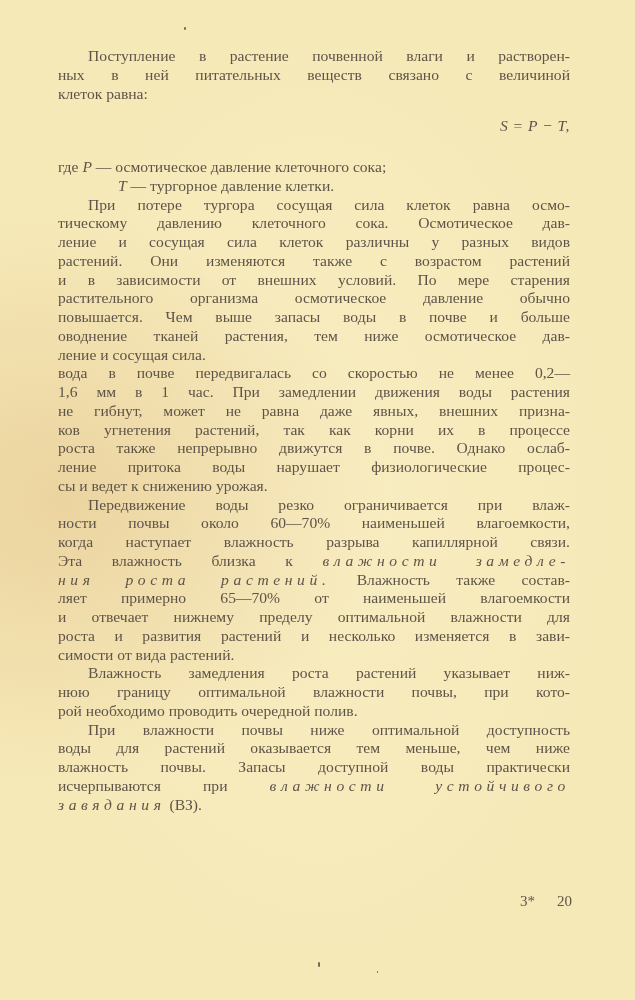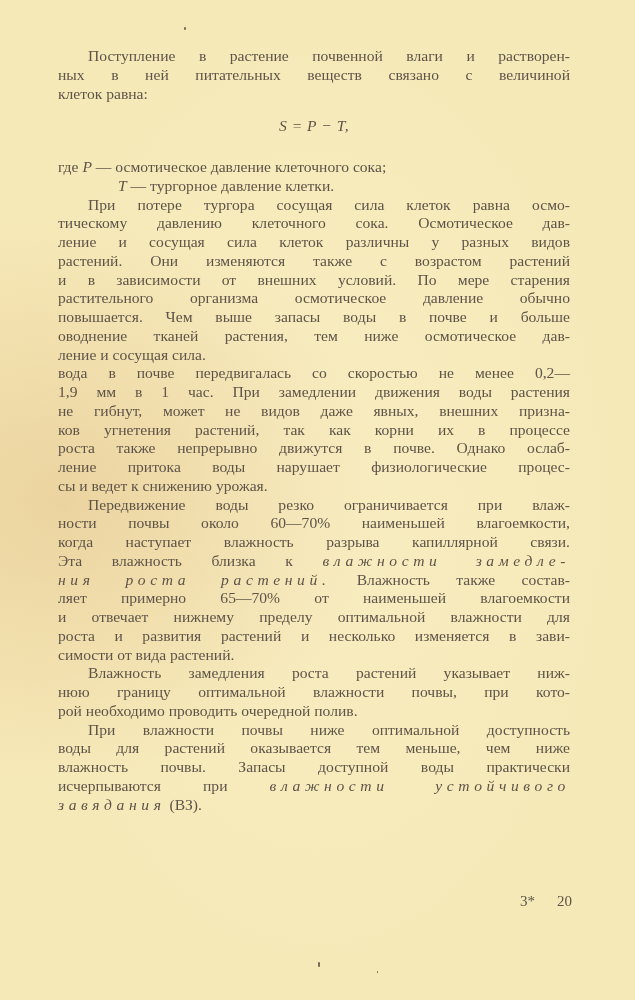--- a/index.html
+++ b/index.html
@@ -19,21 +19,21 @@
     font-size: 15.6px; line-height: 18.75px;
   }
   .line {
     display: block; height: 18.75px; white-space: nowrap;
     text-align: justify; text-align-last: justify;
   }
   .line.last { text-align-last: left; }
   .line.indent { padding-left: 30px; }
   .line.indent2 { padding-left: 60px; text-align-last: left; }
   .formula {
-    display: block; height: 18.75px; text-align: center;
+    display: block; height: 18.75px; text-align: right;
     font-style: italic; margin: 14px 0 22px 0; letter-spacing: 0.5px;
   }
   .sp { letter-spacing: 4.6px; font-style: italic; }
   .it { font-style: italic; }
   .footer {
     position: absolute; left: 520px; top: 893px; width: 52px;
     font-size: 15px; display: flex; justify-content: space-between;
   }
   .speck { position: absolute; background: #7a6a55; border-radius: 1px; }
 </style>
@@ -61,22 +61,22 @@
     <span class="line indent">При потере тургора сосущая сила клеток равна осмо-</span>
     <span class="line">тическому давлению клеточного сока. Осмотическое дав-</span>
     <span class="line">ление и сосущая сила клеток различны у разных видов</span>
     <span class="line">растений. Они изменяются также с возрастом растений</span>
     <span class="line">и в зависимости от внешних условий. По мере старения</span>
     <span class="line">растительного организма осмотическое давление обычно</span>
     <span class="line">повышается. Чем выше запасы воды в почве и больше</span>
     <span class="line">оводнение тканей растения, тем ниже осмотическое дав-</span>
     <span class="line last">ление и сосущая сила.</span>
     <span class="line">вода в почве передвигалась со скоростью не менее 0,2—</span>
-    <span class="line">1,9 мм в 1 час. При замедлении движения воды растения</span>
-    <span class="line">не гибнут, может не видов даже явных, внешних призна-</span>
+    <span class="line">1,6 мм в 1 час. При замедлении движения воды растения</span>
+    <span class="line">не гибнут, может не равна даже явных, внешних призна-</span>
     <span class="line">ков угнетения растений, так как корни их в процессе</span>
     <span class="line">роста также непрерывно движутся в почве. Однако ослаб-</span>
     <span class="line">ление притока воды нарушает физиологические процес-</span>
     <span class="line last">сы и ведет к снижению урожая.</span>
     <span class="line indent">Передвижение воды резко ограничивается при влаж-</span>
     <span class="line">ности почвы около 60—70% наименьшей влагоемкости,</span>
     <span class="line">когда наступает влажность разрыва капиллярной связи.</span>
 
     <span class="line">
       <span>Эта влажность близка к</span>

